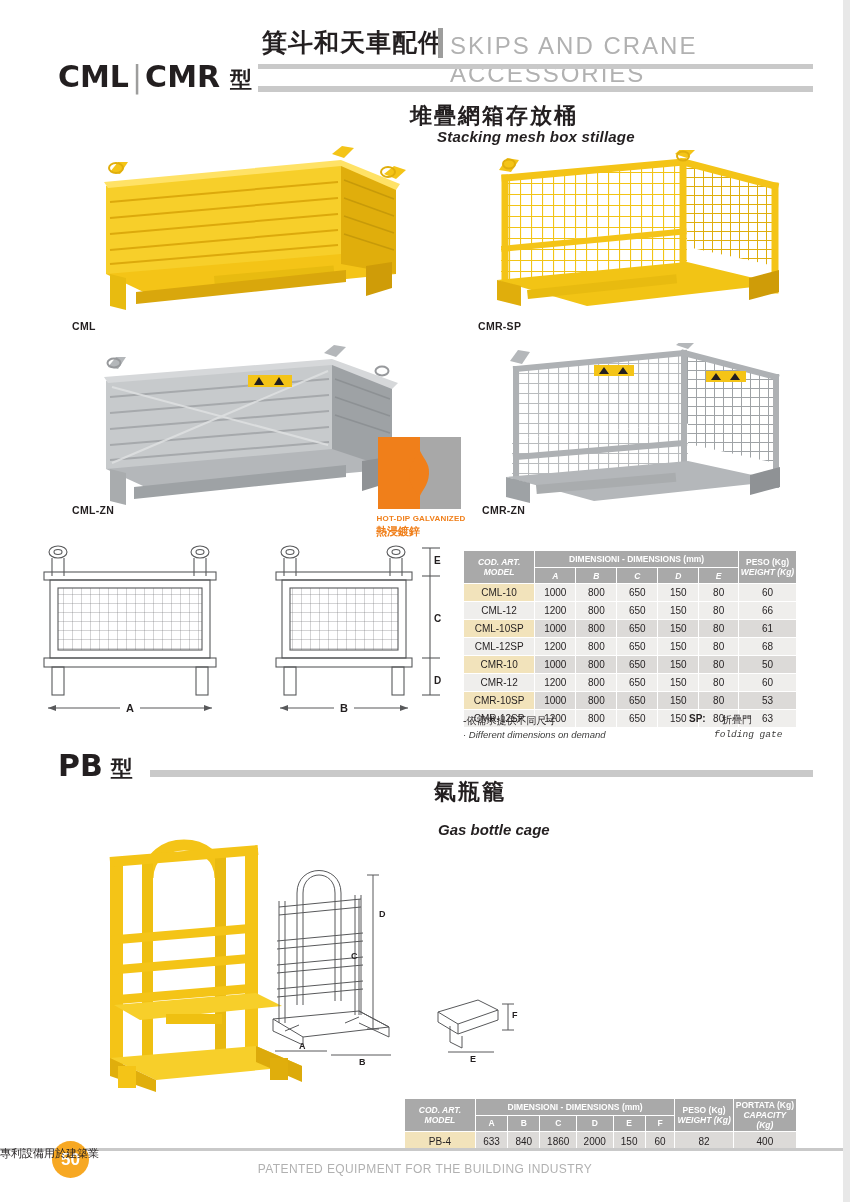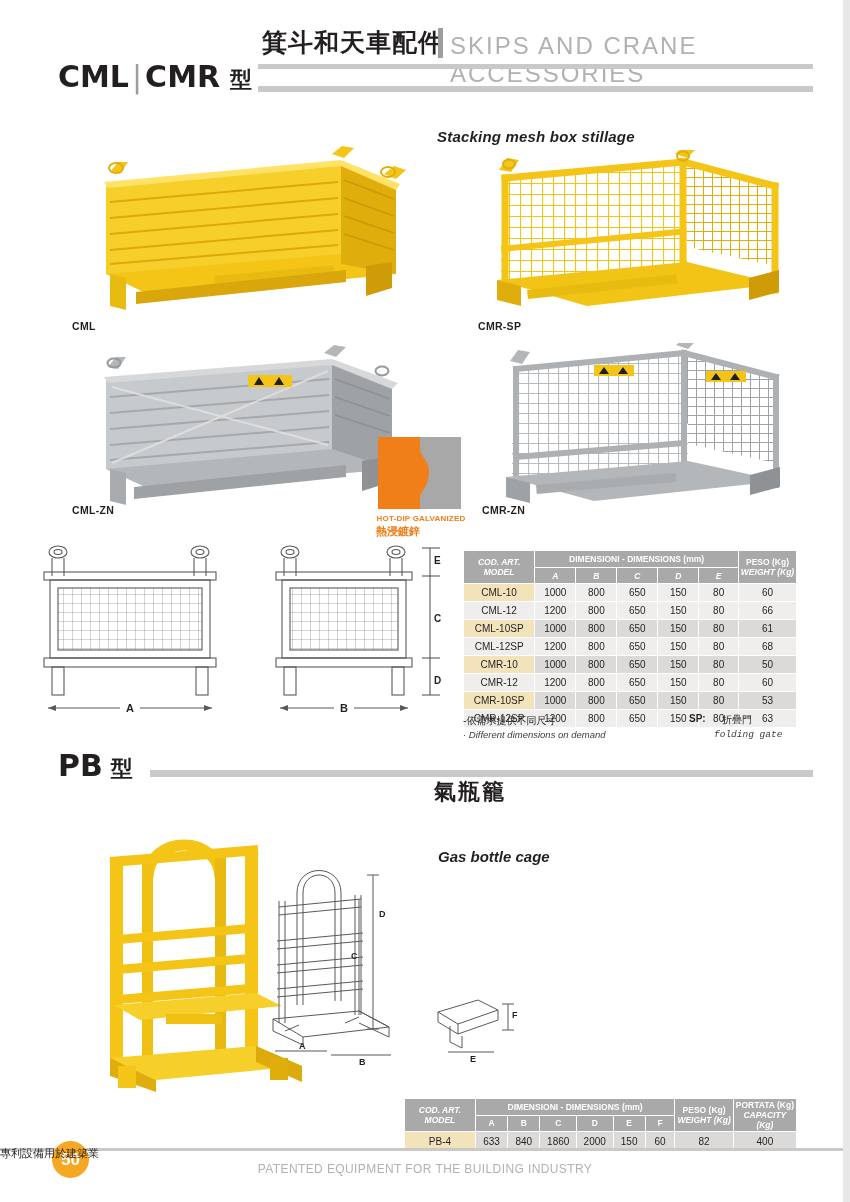--- a/index.html
+++ b/index.html
@@ -124,21 +124,21 @@
   .title-pb{
     position:absolute;left:58px;top:748px;font-size:30px;font-weight:700;
     font-family:"DejaVu Sans", sans-serif;
   }
   .title-pb .xing{font-size:22px;padding-left:8px;}
   .pb-sub-cn{
     position:absolute;left:434px;top:777px;font-size:22px;font-weight:700;letter-spacing:2px;
     font-family:"DejaVu Sans", sans-serif;
   }
   .pb-sub-en{
-    position:absolute;left:438px;top:848px;font-size:15px;font-weight:700;font-style:italic;
+    position:absolute;left:438px;top:821px;font-size:15px;font-weight:700;font-style:italic;
   }
 
   .pb-photo{left:70px;top:800px;width:260px;height:295px;}
   .pb-draw{left:255px;top:855px;width:180px;height:220px;}
 
   .tbl2{
     position:absolute;left:404px;top:1098px;width:393px;
     border-collapse:collapse;font-size:9.5px;
   }
   .tbl2 th{background:#a9a9a9;color:#fff;border:1px solid #fff;font-size:8.5px;font-weight:700;font-style:italic;height:13px;}
@@ -176,20 +176,21 @@
   <div class="hdr-cn">箕斗和天車配件</div>
   <div class="hdr-bar"></div>
   <div class="hdr-en">SKIPS AND CRANE ACCESSORIES</div>
   <div class="hdr-rule"></div>
 
   <div class="title-cml">
     <span>CML</span><span class="sep">|</span><span>CMR</span><span class="xing">型</span>
   </div>
   <div class="sec-rule" style="left:258px;top:86px;width:555px;height:6px;"></div>
 
+  <div class="sub-cn">堆疊網箱存放桶</div>
   <div class="sub-en">Stacking mesh box stillage</div>
 
   <div class="ph cml-photo">
     <svg width="320" height="175" viewBox="0 0 320 175">
 
       <polygon points="10,40 245,18 300,40 300,128 60,152 10,128" fill="#f4c417"></polygon>
       <polygon points="10,40 245,18 245,108 10,128" fill="#f7cf2a"></polygon>
       <polygon points="245,18 300,40 300,128 245,118" fill="#e0ae0c"></polygon>
 
       <g stroke="#dca90c" stroke-width="2" fill="none">

